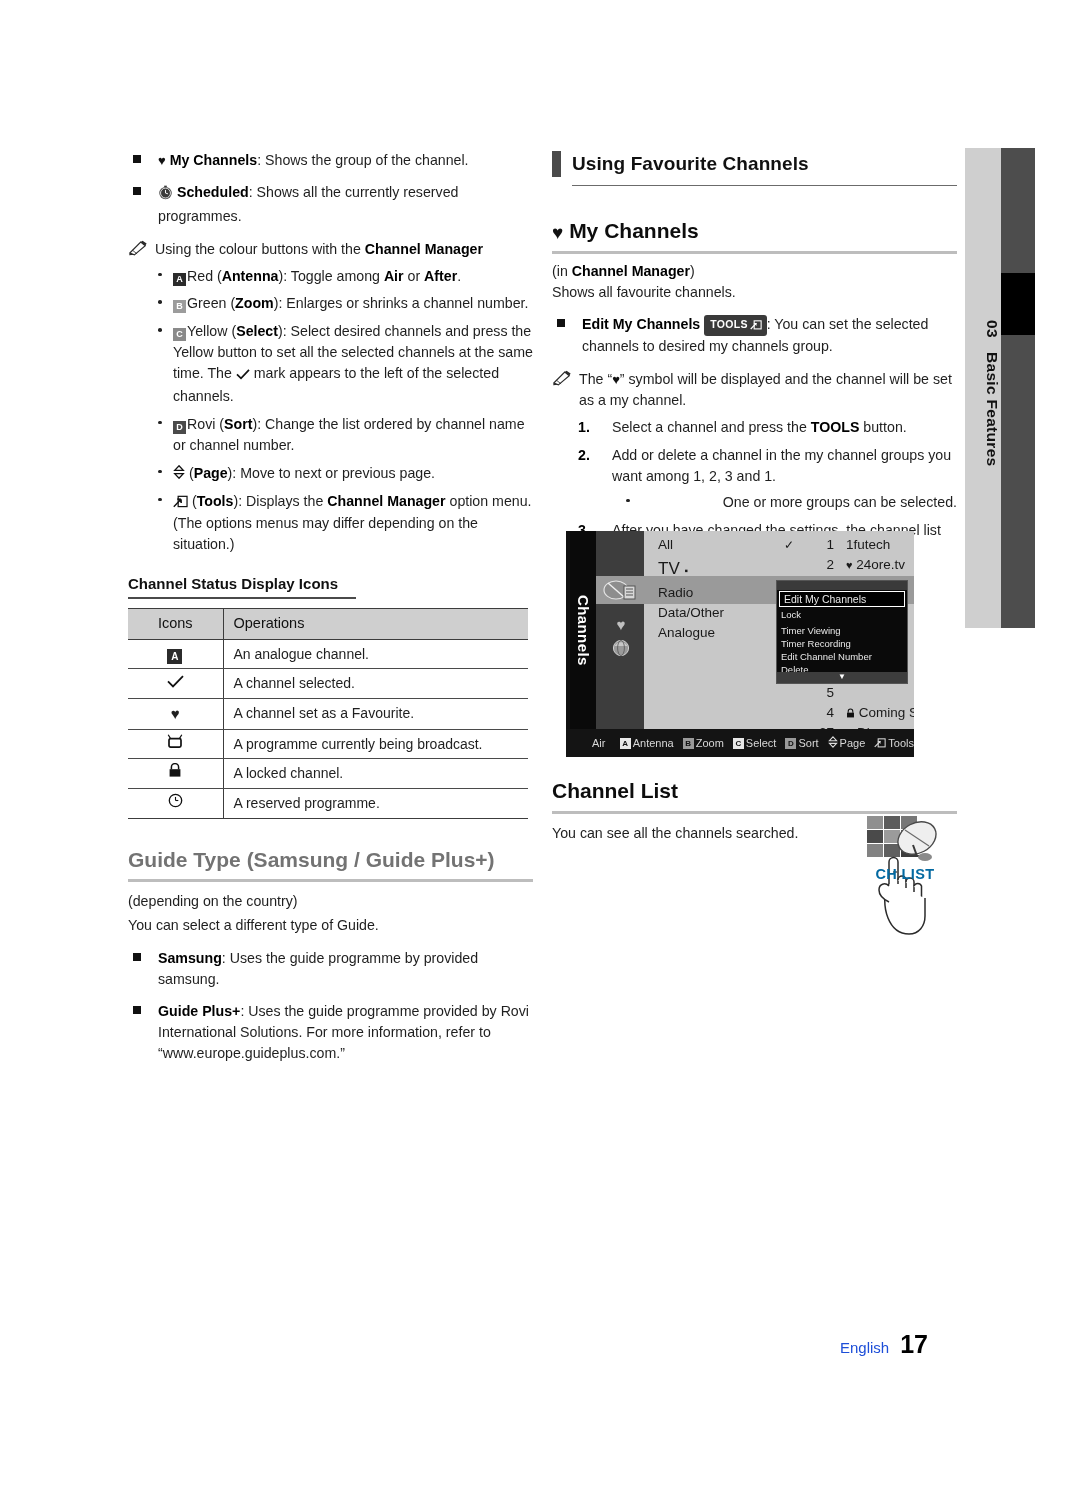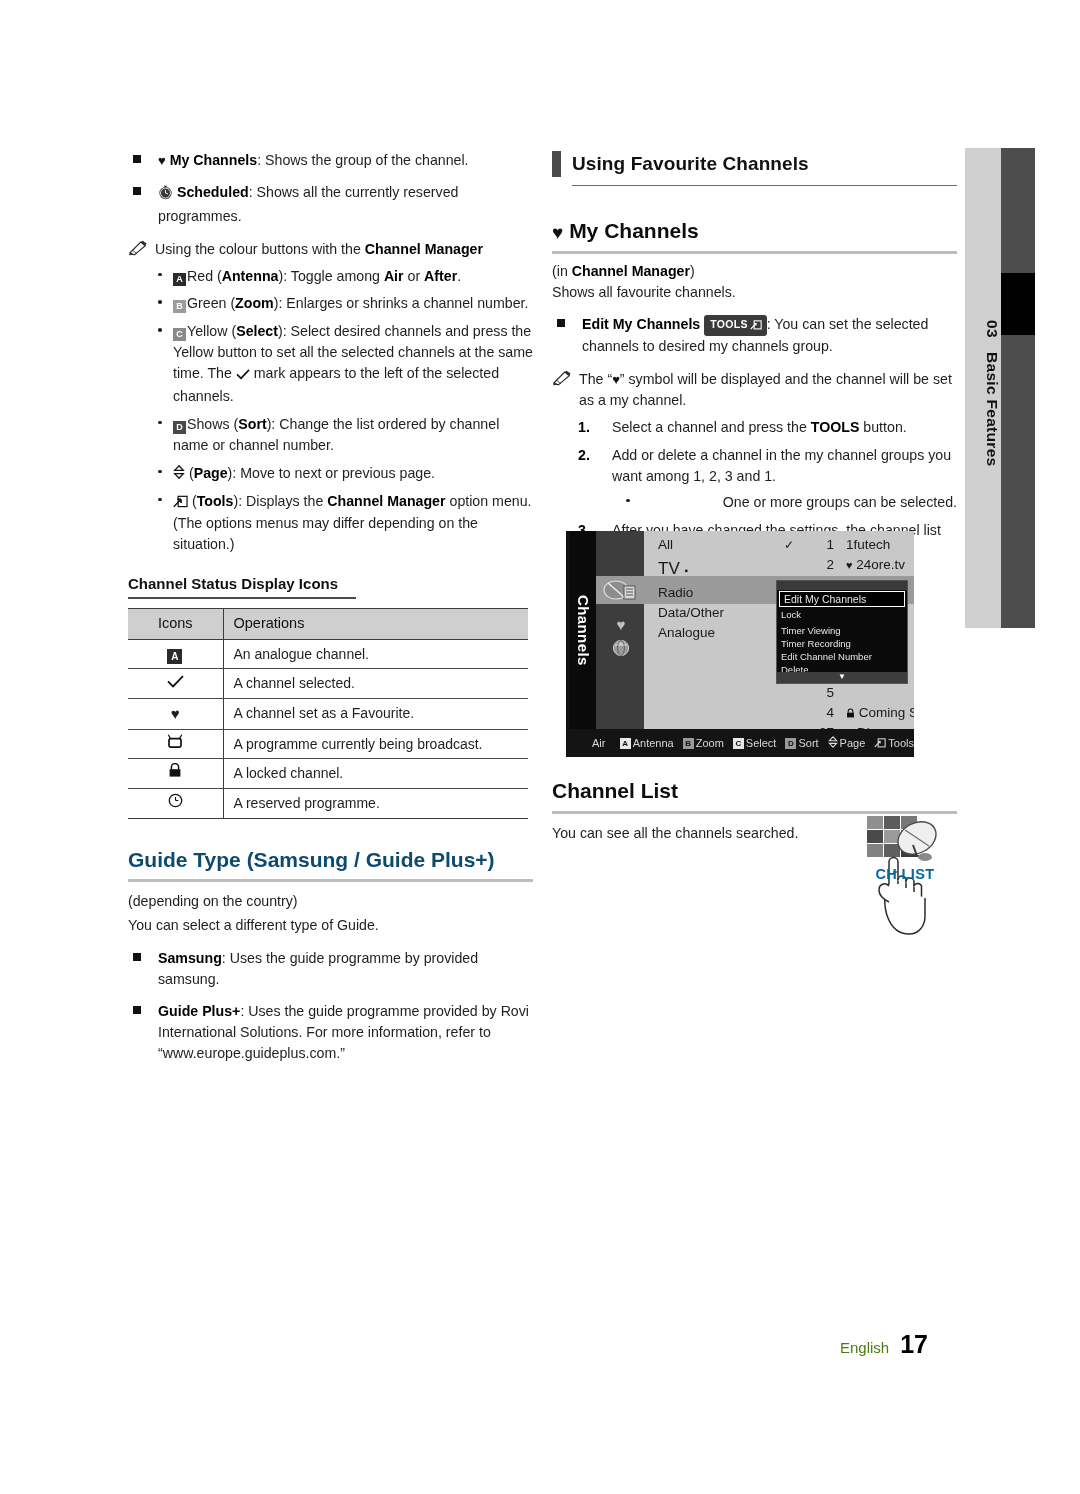--- a/index.html
+++ b/index.html
@@ -105,21 +105,21 @@
     position: absolute; left: 0; top: 1px; width: 9px; height: 26px;
     background: #4a4a4a;
   }
   .h-bar .txt {
     font-size: 19px; font-weight: bold; color: #111; letter-spacing: 0.1px;
     padding-bottom: 5px;
   }
   .h-bar .rule { height: 1.5px; background: #6b6b6b; margin-top: 2px; }
 
   .h-sec { margin-top: 26px; margin-bottom: 9px; }
-  .h-sec .txt { font-size: 21px; font-weight: bold; color: #0c4a6e; padding-bottom: 4px; }
+  .h-sec .txt { font-size: 21px; font-weight: bold; color: #737373; padding-bottom: 4px; }
   .h-sec .rule { height: 3px; background: #bdbdbd; }
 
   .h-sub { font-size: 15px; font-weight: bold; color: #111; margin-top: 18px; }
   .h-sub-rule { height: 2px; background: #4a4a4a; width: 228px; margin-top: 2px; }
 
   
   table.icons-table {
     width: 400px; border-collapse: collapse; margin-top: 9px;
     font-size: 14px;
   }
@@ -217,21 +217,21 @@
 
   
   .chlist { position: absolute; left: 855px; top: 812px; width: 100px; height: 145px; }
   .chlist-label {
     position: absolute; left: 0; top: 54px; width: 100px; text-align: center;
     font-size: 14.5px; font-weight: bold; color: #0369a1; letter-spacing: 0.4px;
   }
 
   
   .footer { position: absolute; left: 840px; top: 1330px; display: flex; align-items: baseline; }
-  .footer .lang { font-size: 15px; color: #4d7c0f; }
+  .footer .lang { font-size: 15px; color: #1d4ed8; }
   .footer .pg { font-size: 25px; font-weight: bold; color: #000; margin-left: 11px; }
 </style>
 </head>
 <body>
 
 <div class="page">
 
   <div class="sidetab">
     <div class="sidetab-light"></div>
     <div class="sidetab-dark"></div>
@@ -286,21 +286,21 @@
         <span class="btn-abc btn-b">B</span><span>Green</span> (<b>Zoom</b>): Enlarges or shrinks a channel number.
       </li>
       <li class="dot-li">
         <span class="dot"></span>
         <span class="btn-abc btn-c">C</span><span>Yellow</span> (<b>Select</b>): Select desired channels and press the Yellow button to set all the selected channels at the same time. The <span class="ic-check"><svg width="14" height="11" viewBox="0 0 14 11">
               <path d="M1 5.4 L5 9.3 L13 0.8" fill="none" stroke="#111" stroke-width="1.7"></path>
             </svg></span> mark appears to the left of the selected channels.
       </li>
       <li class="dot-li">
         <span class="dot"></span>
-        <span class="btn-abc btn-d">D</span><span>Shows</span> (<b>Sort</b>): Change the list ordered by channel name or channel number.
+        <span class="btn-abc btn-d">D</span><span>Rovi</span> (<b>Sort</b>): Change the list ordered by channel name or channel number.
       </li>
       <li class="dot-li">
         <span class="dot"></span>
         <span class="ic-page">
           <svg width="12" height="14" viewBox="0 0 12 14">
             <path d="M6 0.8 L10.3 5.4 L1.7 5.4 Z" fill="none" stroke="#111" stroke-width="1.3"></path>
             <path d="M6 13.2 L10.3 8.6 L1.7 8.6 Z" fill="none" stroke="#111" stroke-width="1.3"></path>
           </svg>
         </span> (<b>Page</b>): Move to next or previous page.
       </li>

